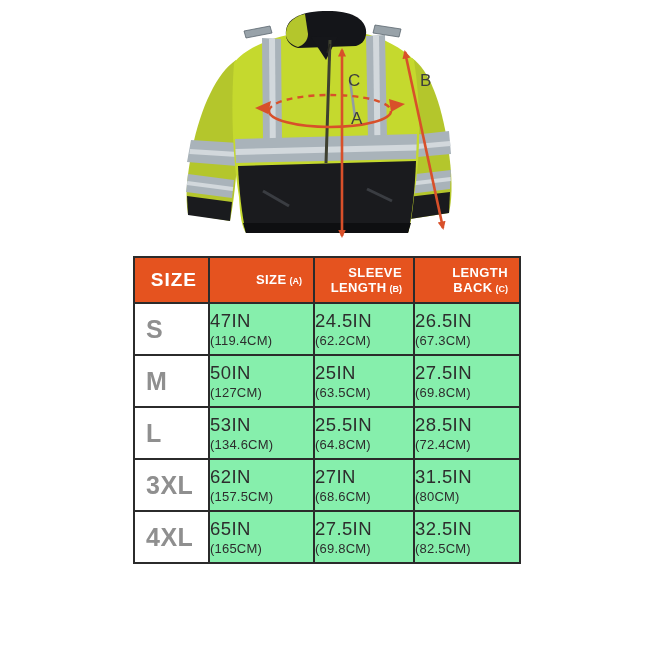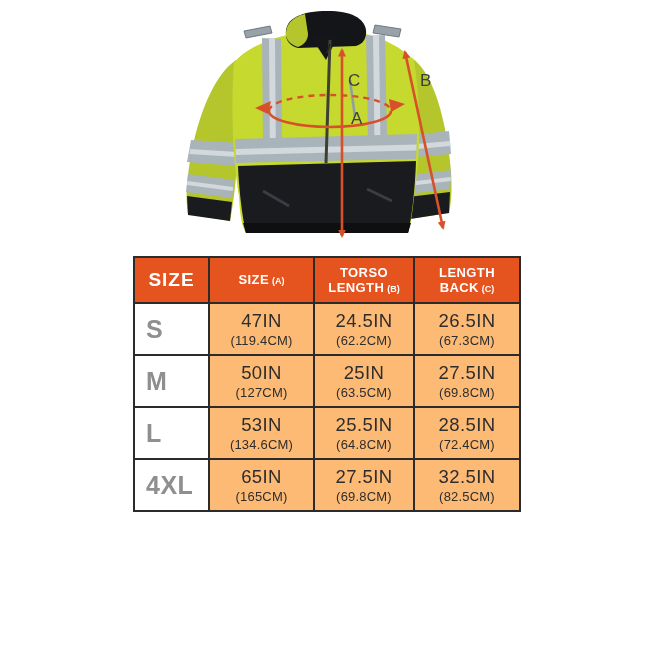--- a/index.html
+++ b/index.html
@@ -16,32 +16,32 @@
 
   
   table.size-table {
     position:absolute; left:133px; top:256px; width:386px;
     border-collapse:collapse; table-layout:fixed;
   }
   .size-table th, .size-table td { border:2px solid #2b2b2b; }
   .size-table thead th {
     background:#e5531f; color:#ffffff; font-weight:bold;
     font-size:13px; line-height:1.18; letter-spacing:.4px;
-    text-align:center; vertical-align:middle; height:40px; padding:2px 3px;
+    text-align:right; vertical-align:middle; height:40px; padding:2px 11px;
   }
   .size-table thead th.size-h { font-size:19px; letter-spacing:1px; }
   .size-table .ref { font-size:9px; margin-left:3px; letter-spacing:0; }
   .size-table tbody th.size-cell {
     color:#8f8f8f; font-size:25px; font-weight:bold; letter-spacing:.5px;
     text-align:left; vertical-align:middle; padding:0 0 0 11px; height:44px;
     background:#ffffff;
   }
   .size-table tbody td {
-    text-align:center; vertical-align:middle; padding:3px 0;
-    color:#2d2d2d; background:#fdba74; height:44px;
+    vertical-align:middle; padding:3px 0;
+    color:#2d2d2d; background:#86efac; height:44px;
   }
   .size-table td .in { font-size:18.5px; letter-spacing:.4px; }
   .size-table td .cm { font-size:13px; margin-top:1px; letter-spacing:.2px; }
 </style>
 </head>
 <body>
 
 <div class="sheet">
 
   <svg class="jacket-figure" viewBox="0 0 380 252" width="380" height="252" xmlns="http://www.w3.org/2000/svg">
@@ -116,21 +116,21 @@
     </colgroup>
     <thead>
       <tr>
         <th class="size-h">SIZE</th>
         <th>
           <div class="h-line">
             <span>SIZE</span><span class="ref">(A)</span>
           </div>
         </th>
         <th>
-          <div class="h-line">TORSO</div>
+          <div class="h-line">SLEEVE</div>
           <div class="h-line">
             <span>LENGTH</span><span class="ref">(B)</span>
           </div>
         </th>
         <th>
           <div class="h-line">LENGTH</div>
           <div class="h-line">
             <span>BACK</span><span class="ref">(C)</span>
           </div>
         </th>
@@ -176,20 +176,35 @@
           <td>
             <div class="in">25.5IN</div>
             <div class="cm">(64.8CM)</div>
           </td>
           <td>
             <div class="in">28.5IN</div>
             <div class="cm">(72.4CM)</div>
           </td>
         </tr>
         <tr>
+          <th class="size-cell">3XL</th>
+          <td>
+            <div class="in">62IN</div>
+            <div class="cm">(157.5CM)</div>
+          </td>
+          <td>
+            <div class="in">27IN</div>
+            <div class="cm">(68.6CM)</div>
+          </td>
+          <td>
+            <div class="in">31.5IN</div>
+            <div class="cm">(80CM)</div>
+          </td>
+        </tr>
+        <tr>
           <th class="size-cell">4XL</th>
           <td>
             <div class="in">65IN</div>
             <div class="cm">(165CM)</div>
           </td>
           <td>
             <div class="in">27.5IN</div>
             <div class="cm">(69.8CM)</div>
           </td>
           <td>

